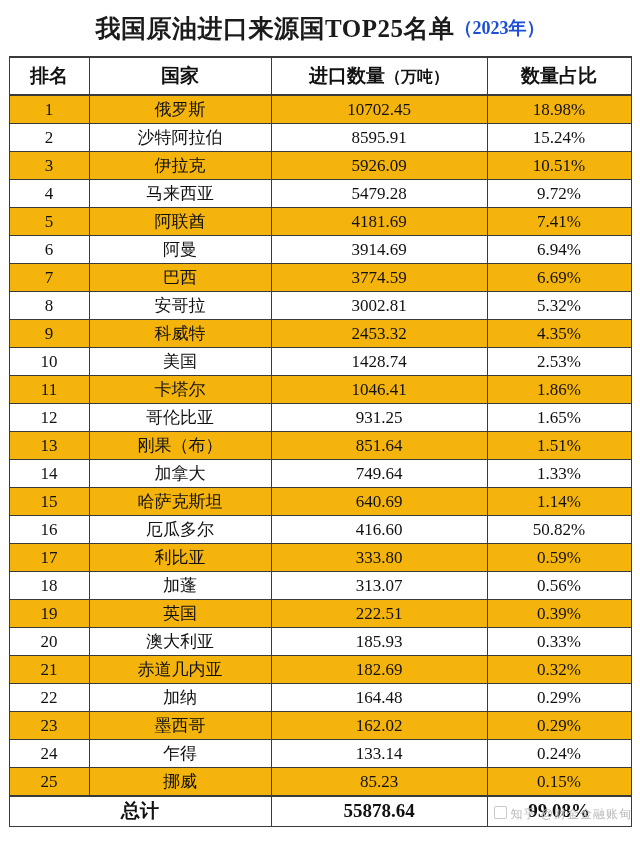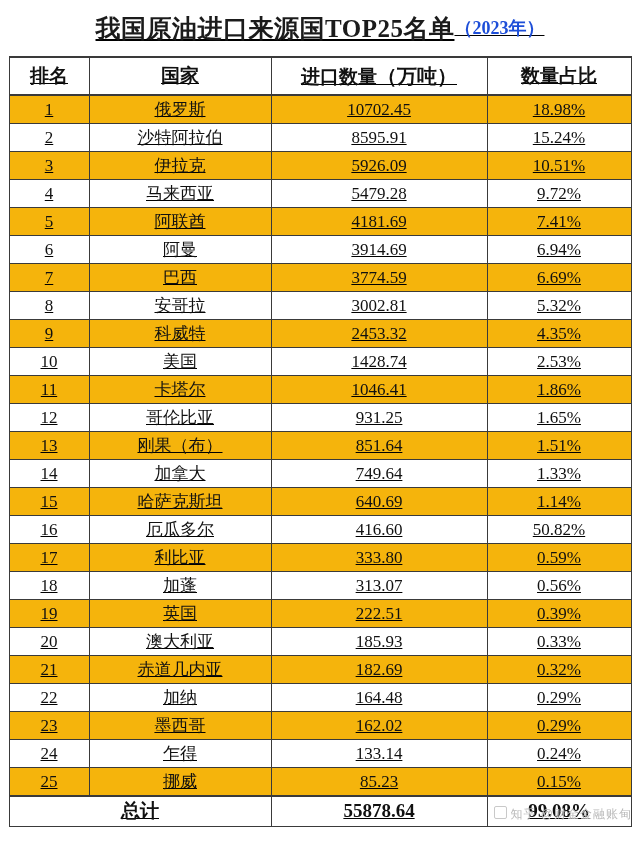--- a/index.html
+++ b/index.html
@@ -12,21 +12,20 @@
     background: #ffffff;
     font-family: "Liberation Sans", sans-serif;
     overflow: hidden;
     position: relative;
   }
   .page {
     width: 640px;
     height: 843px;
     position: relative;
     box-sizing: border-box;
-    text-decoration: underline;
   }
   .title-bar {
     height: 56px;
     display: flex;
     align-items: center;
     justify-content: center;
     padding: 0 8px;
     box-sizing: border-box;
   }
   .title-main {
@@ -63,21 +62,21 @@
   }
   table.data thead th {
     height: 38px;
     font-size: 19px;
     font-weight: bold;
     background: #ffffff;
     border-bottom-width: 2px;
     border-top-width: 2px;
   }
   table.data thead th .unit {
-    font-size: 20px;
+    font-size: 16px;
     font-weight: bold;
   }
   table.data tbody td {
     height: 27px;
     font-size: 17px;
     line-height: 27px;
     padding: 0;
   }
   tr.odd td {
     background: #f5b40c;

